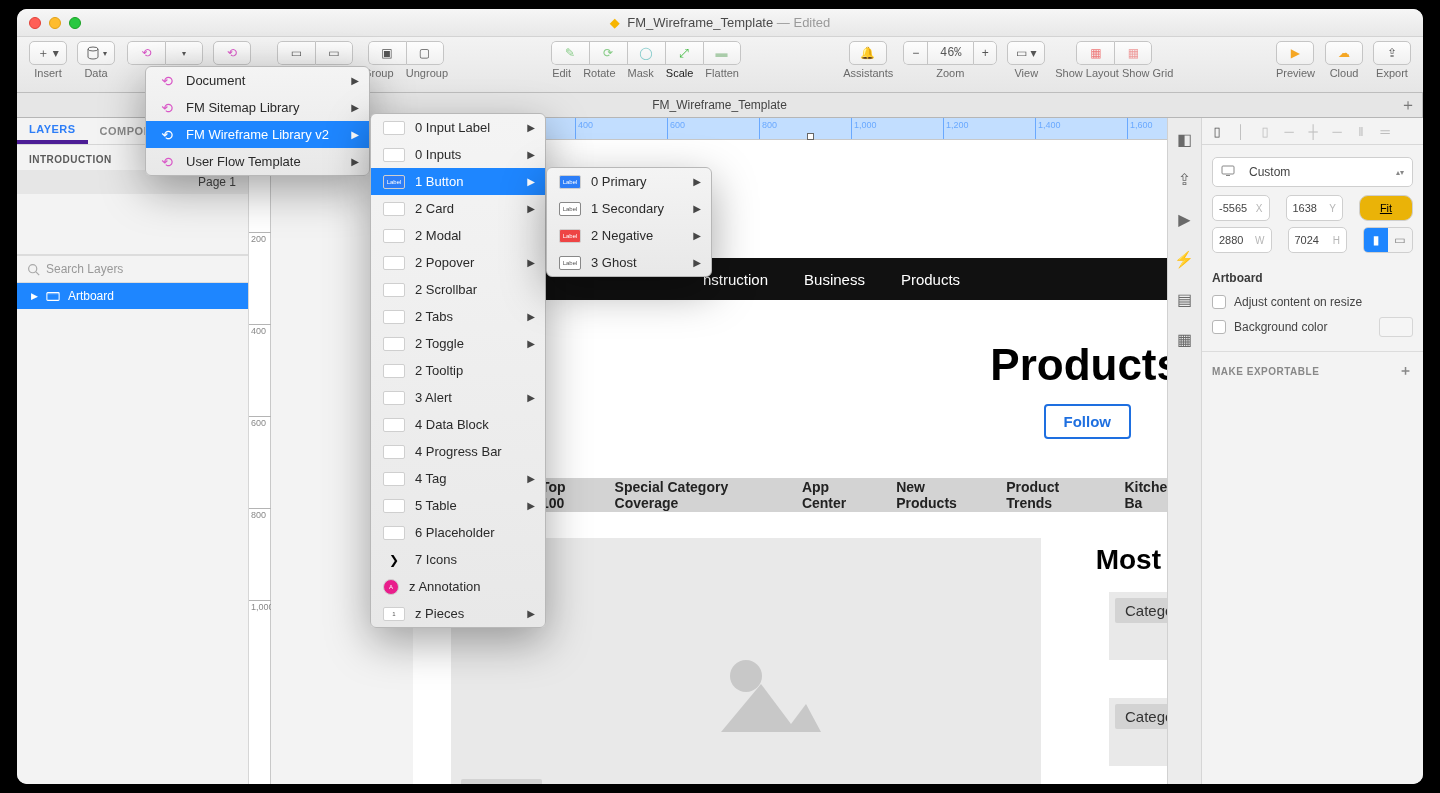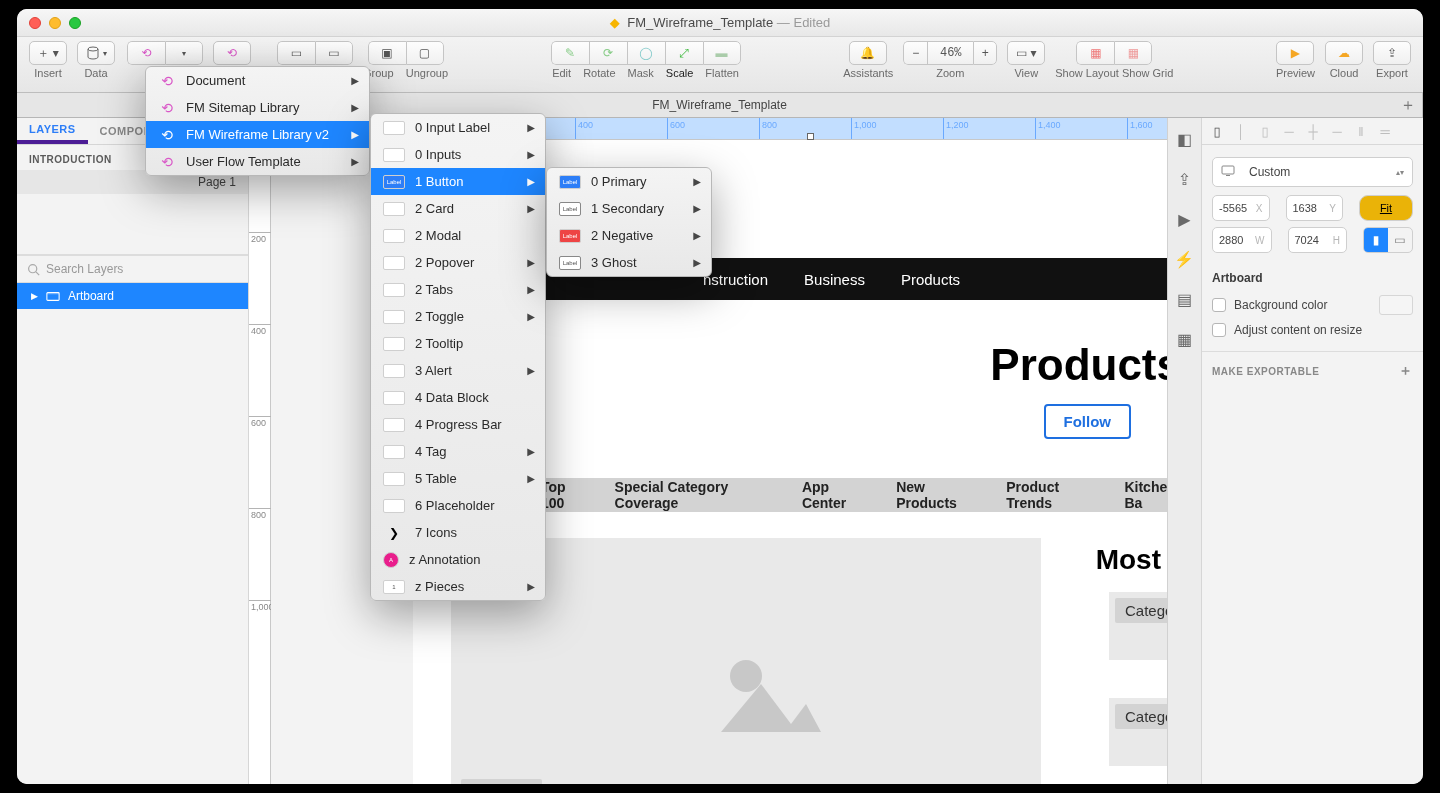--- a/index.html
+++ b/index.html
@@ -423,26 +423,26 @@
             <span class="unit">H</span>
           </div>
         <div class="orient-toggle">
           <div class="on">▮</div>
           <div>▭</div>
         </div>
       </div>
       <div class="insp-label">Artboard</div>
       <div class="chk-row">
         <div class="chk"></div>
+        <span>Adjust content on resize</span>
+      </div>
+      <div class="chk-row">
+        <div class="chk"></div>
         <span>Background color</span>
         <div class="swatch"></div>
-      </div>
-      <div class="chk-row">
-        <div class="chk"></div>
-        <span>Adjust content on resize</span>
       </div>
       <div class="insp-rule"></div>
       <div class="export-head">
         <span>MAKE EXPORTABLE</span>
         <span style="color:#888;font-size:14px;">＋</span>
       </div>
     </div>
   </div>
 
   <div class="quicknav">
@@ -501,20 +501,24 @@
         <span class="dd-thumb"></span>
         <span>2 Modal</span>
       </div>
       <div class="dd-row">
         <span class="dd-thumb"></span>
         <span>2 Popover</span>
         <span class="arrow">▶</span>
       </div>
       <div class="dd-row">
         <span class="dd-thumb"></span>
+        <span>2 Scrollbar</span>
+      </div>
+      <div class="dd-row">
+        <span class="dd-thumb"></span>
         <span>2 Tabs</span>
         <span class="arrow">▶</span>
       </div>
       <div class="dd-row">
         <span class="dd-thumb"></span>
         <span>2 Toggle</span>
         <span class="arrow">▶</span>
       </div>
       <div class="dd-row">
         <span class="dd-thumb"></span>

